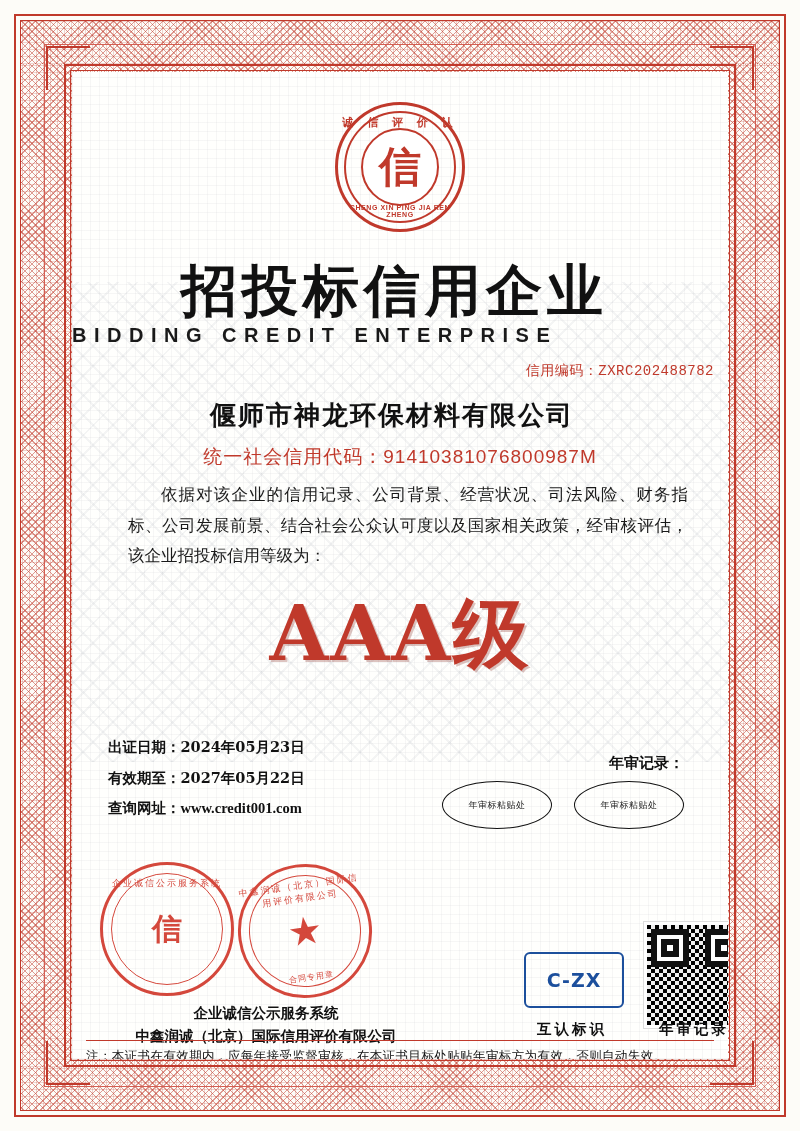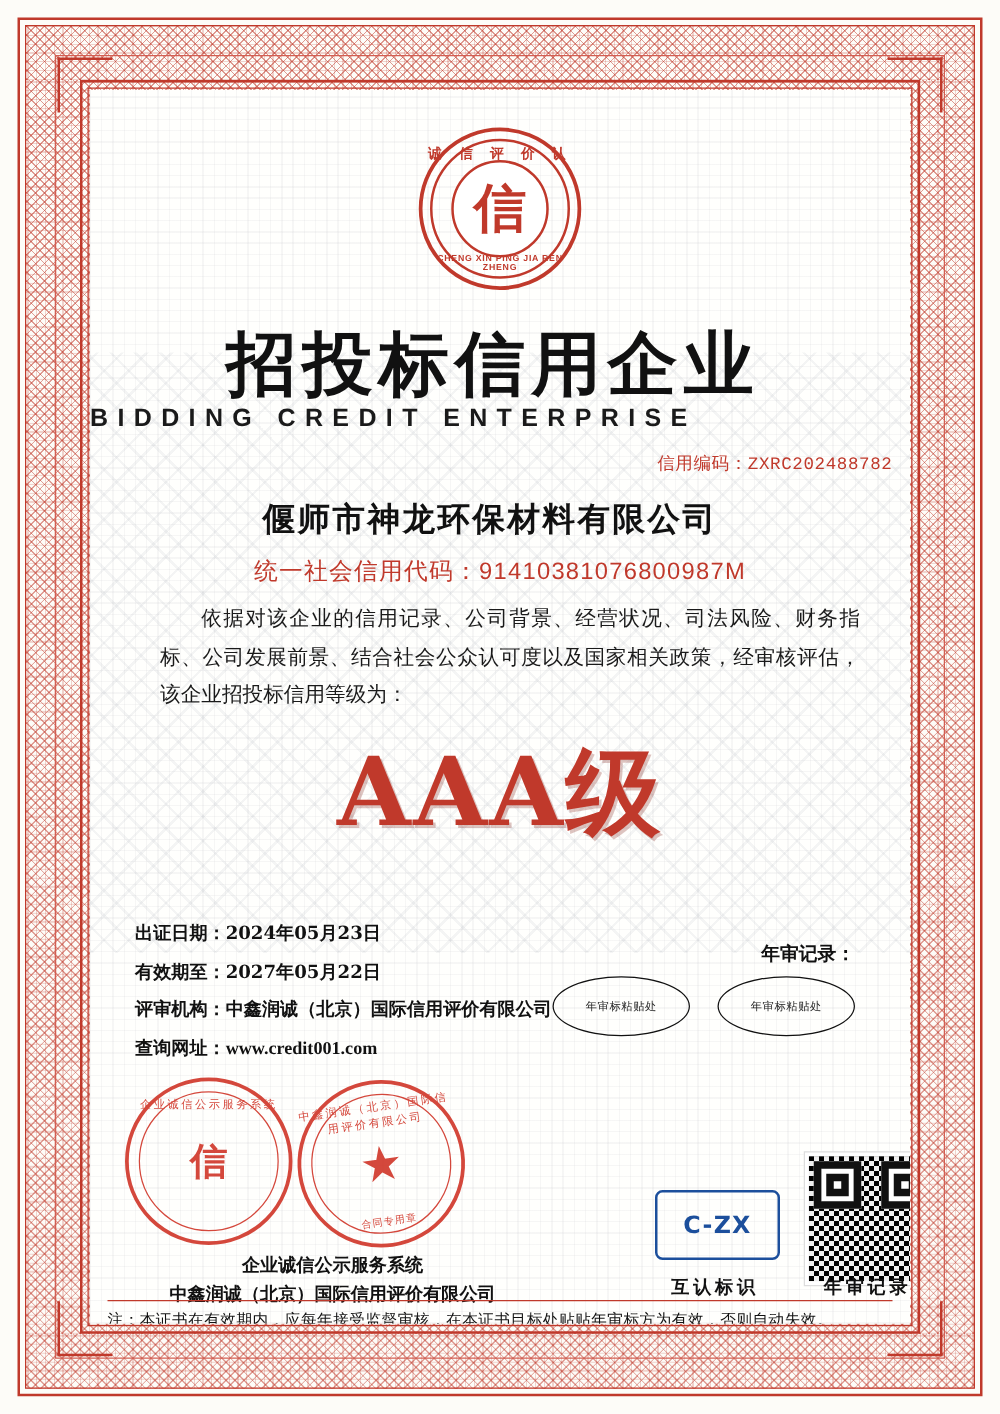--- a/index.html
+++ b/index.html
@@ -477,23 +477,20 @@
     <div class="grade">AAA级</div>
 
     <div class="info-block">
       <div class="info-row">
         <span class="info-label">出证日期：</span><span class="info-value">2024年05月23日</span>
       </div>
       <div class="info-row">
         <span class="info-label">有效期至：</span><span class="info-value">2027年05月22日</span>
       </div>
       <div class="info-row">
-        <span class="info-label">评审机构：</span><span class="info-value">中鑫润诚（北京）国际信用评价有限公司</span>
-      </div>
-      <div class="info-row">
         <span class="info-label">查询网址：</span><span class="info-value mono">www.credit001.com</span>
       </div>
     </div>
 
     <div class="annual-block">
       <div class="annual-title">年审记录：</div>
       <div class="annual-slots">
         <div class="annual-slot">年审标粘贴处</div>
         <div class="annual-slot">年审标粘贴处</div>
       </div>

